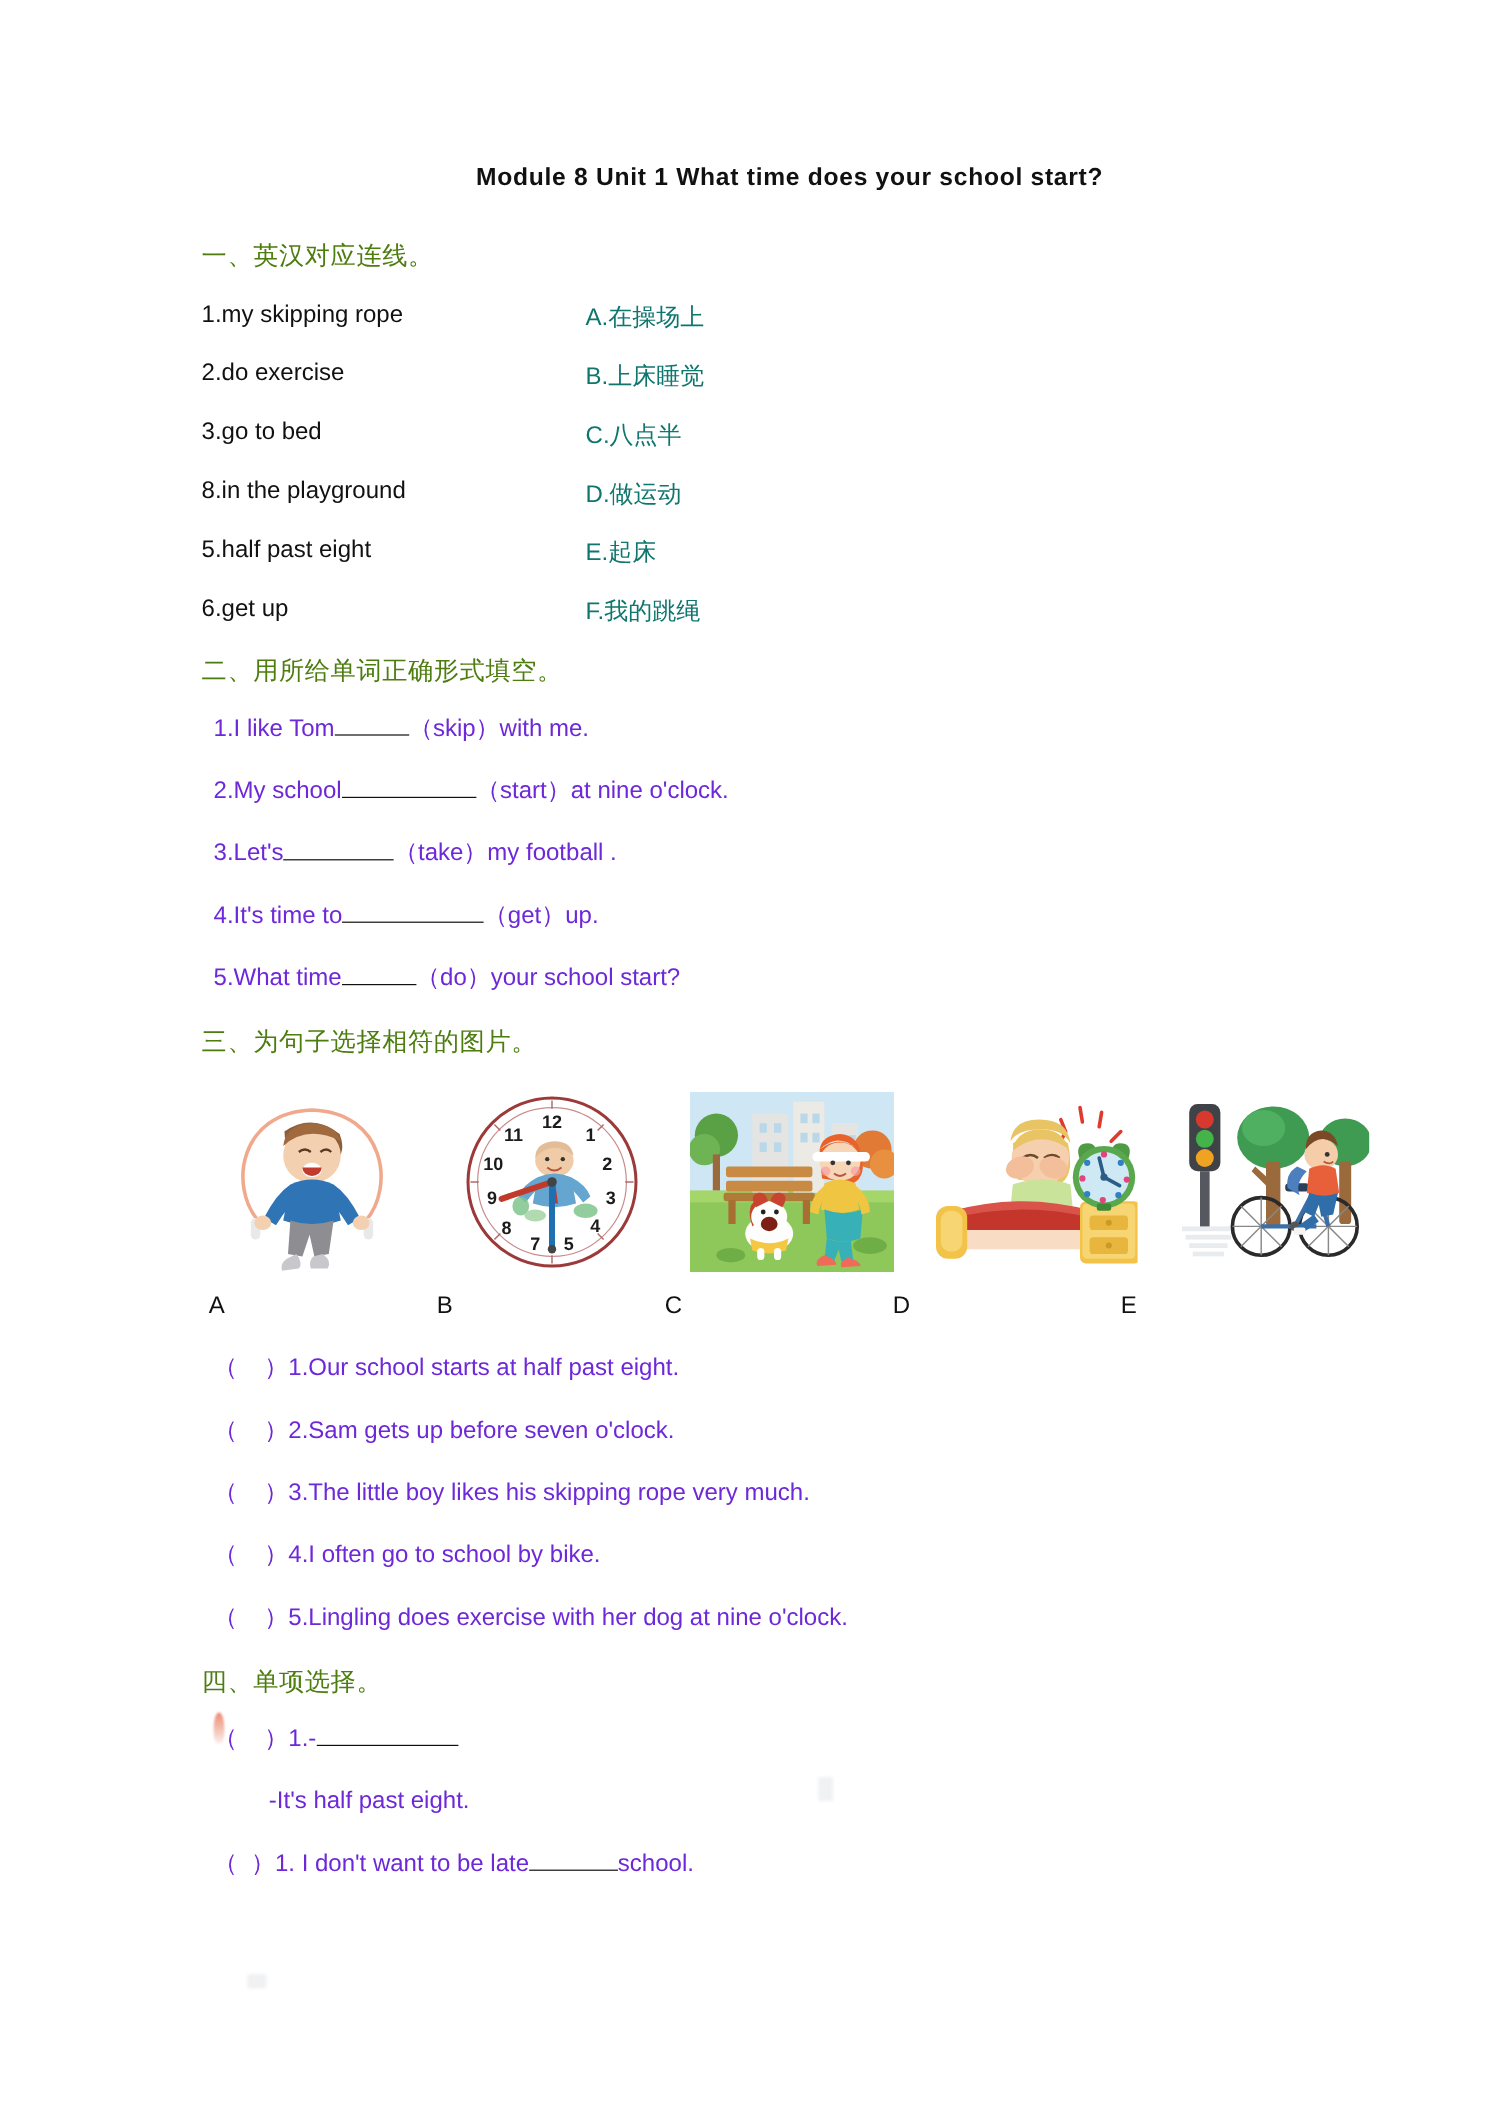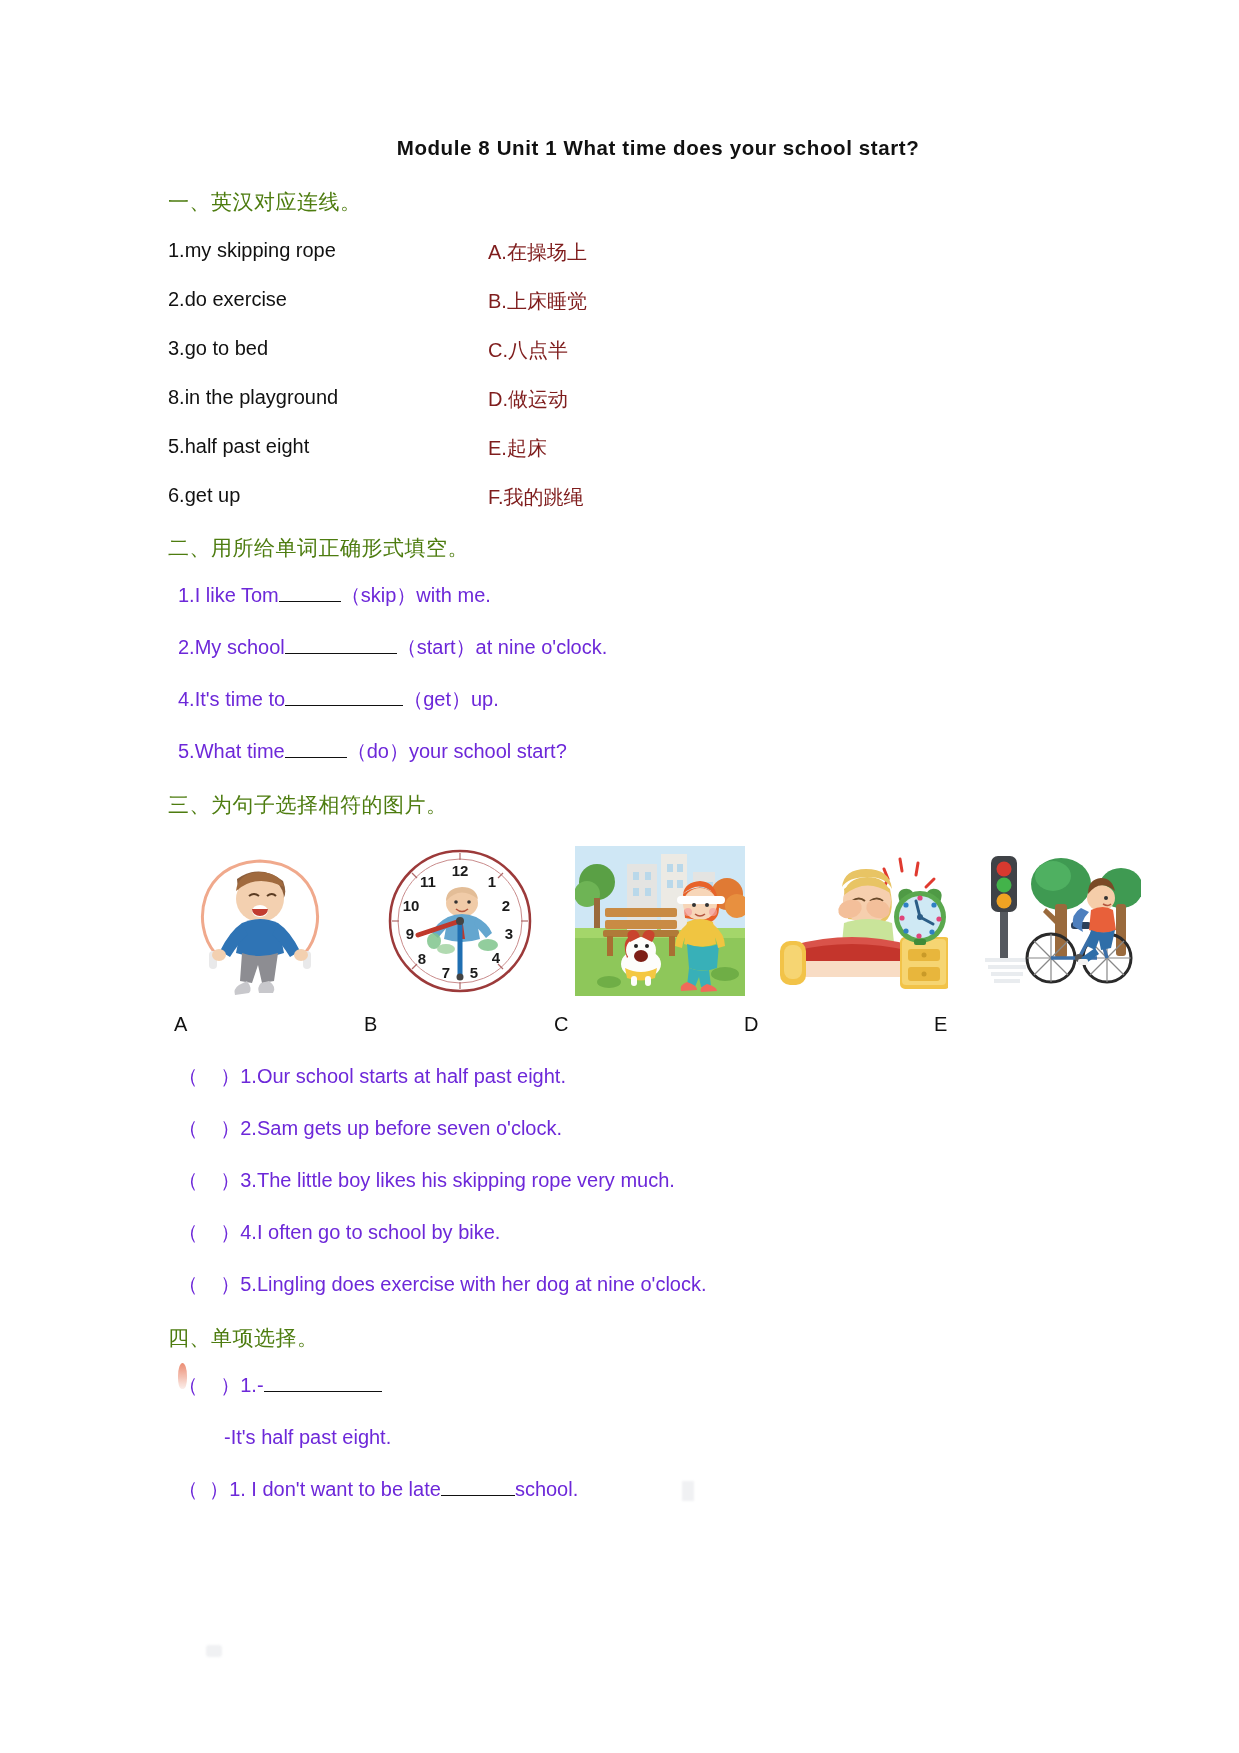--- a/index.html
+++ b/index.html
@@ -27,21 +27,21 @@
     left: 168px;
     top: 136px;
     width: 920px;
   }
   .doc-title {
     text-align: center;
     font-size: 20.5px;
     font-weight: bold;
     letter-spacing: 0.6px;
     color: #111;
-    margin: 0 0 26px 0;
+    margin: 0 0 38px 0;
     padding-left: 60px;
     white-space: nowrap;
   }
   .section-head {
     font-size: 21px;
     color: #4d7c0f;
     margin: 0 0 6px 0;
     line-height: 1.5;
     letter-spacing: 0.5px;
   }
@@ -62,21 +62,21 @@
     padding: 11px 0 11px 0;
   }
   .match-left {
     width: 320px;
     flex: 0 0 320px;
     font-size: 20px;
     color: #111;
   }
   .match-right {
     font-size: 20px;
-    color: #7f1d1d;
+    color: #0f766e;
   }
   .indent1 { padding-left: 10px; }
   .indent3 { padding-left: 30px; }
   .blank {
     display: inline-block;
     border-bottom: 1.6px solid #111;
     vertical-align: baseline;
   }
   .b-sm  { width: 62px; }
   .b-md  { width: 92px; }
@@ -171,20 +171,21 @@
         <div class="match-left">6.get up</div>
         <div class="match-right">F.我的跳绳</div>
       </div>
     </div>
 
     <div class="section-head" style="margin-top:10px;">二、用所给单词正确形式填空。</div>
 
     <div>
       <div class="q-line indent1"><span>1.I like Tom</span><span class="blank b-sm"></span><span>（skip）with me.</span></div>
       <div class="q-line indent1"><span>2.My school</span><span class="blank b-lg"></span><span>（start）at nine o'clock.</span></div>
+      <div class="q-line indent1"><span>3.Let's</span><span class="blank b-md"></span><span>（take）my football .</span></div>
       <div class="q-line indent1"><span>4.It's time to</span><span class="blank b-xl"></span><span>（get）up.</span></div>
       <div class="q-line indent1"><span>5.What time</span><span class="blank b-sm"></span><span>（do）your school start?</span></div>
     </div>
 
     <div class="section-head" style="margin-top:12px;">三、为句子选择相符的图片。</div>
 
     <div class="pics-row">
 
       <div class="pic-cell">
         <svg width="150" height="160" viewBox="0 0 150 160">

